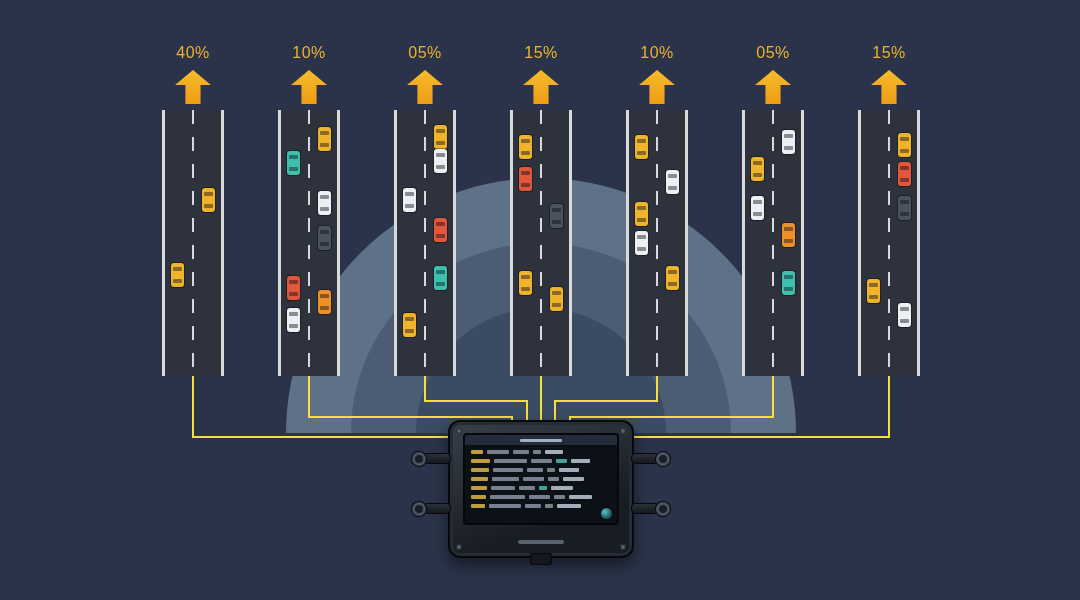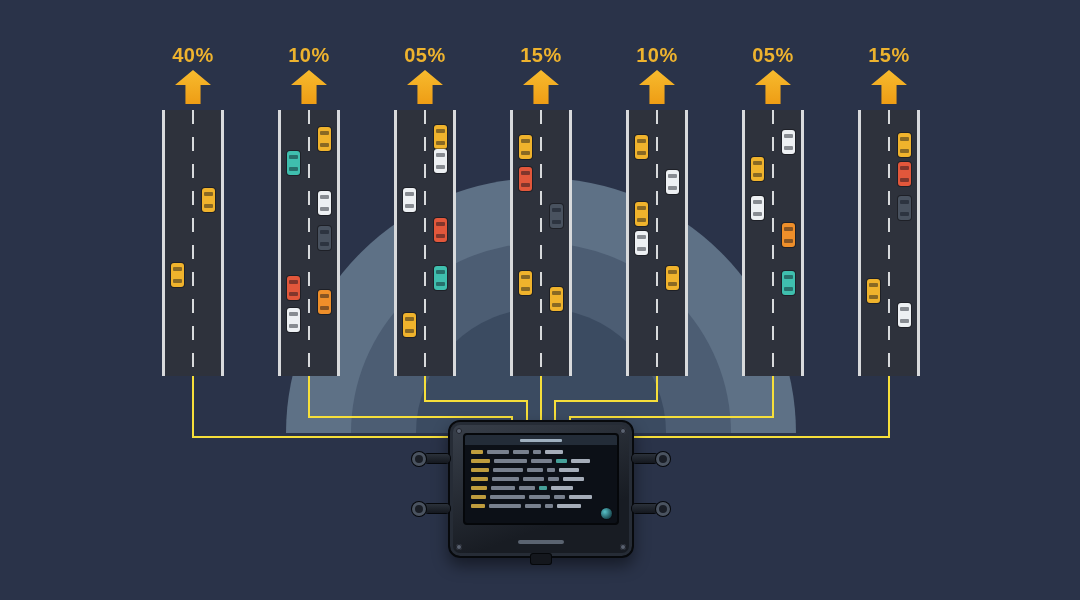--- a/index.html
+++ b/index.html
@@ -22,21 +22,21 @@
   }
   .car{
     position:absolute;width:13px;height:24px;border-radius:3px;
     box-shadow:0 0 0 1px rgba(0,0,0,.35);
   }
   .car .win{position:absolute;left:2px;right:2px;height:4px;border-radius:1px;background:rgba(10,16,26,.45);}
   .car .win.f{top:4px;} .car .win.r{bottom:4px;}
   
   .pct{
     position:absolute;top:44px;width:90px;text-align:center;
-    color:#eeb32e;font-size:20px;font-weight:700;letter-spacing:.5px;
+    color:#eeb32e;font-size:16px;font-weight:400;letter-spacing:.5px;
   }
   .arrow{
     position:absolute;top:70px;width:36px;height:34px;
     background:linear-gradient(to bottom,#f7bb2e,#ee9d15);
     clip-path:polygon(50% 0%,100% 44%,71% 44%,71% 100%,29% 100%,29% 44%,0% 44%);
   }
   
   .device{
     position:absolute;left:448px;top:420px;width:186px;height:138px;
     background:linear-gradient(160deg,#39404b,#181c23 70%);

